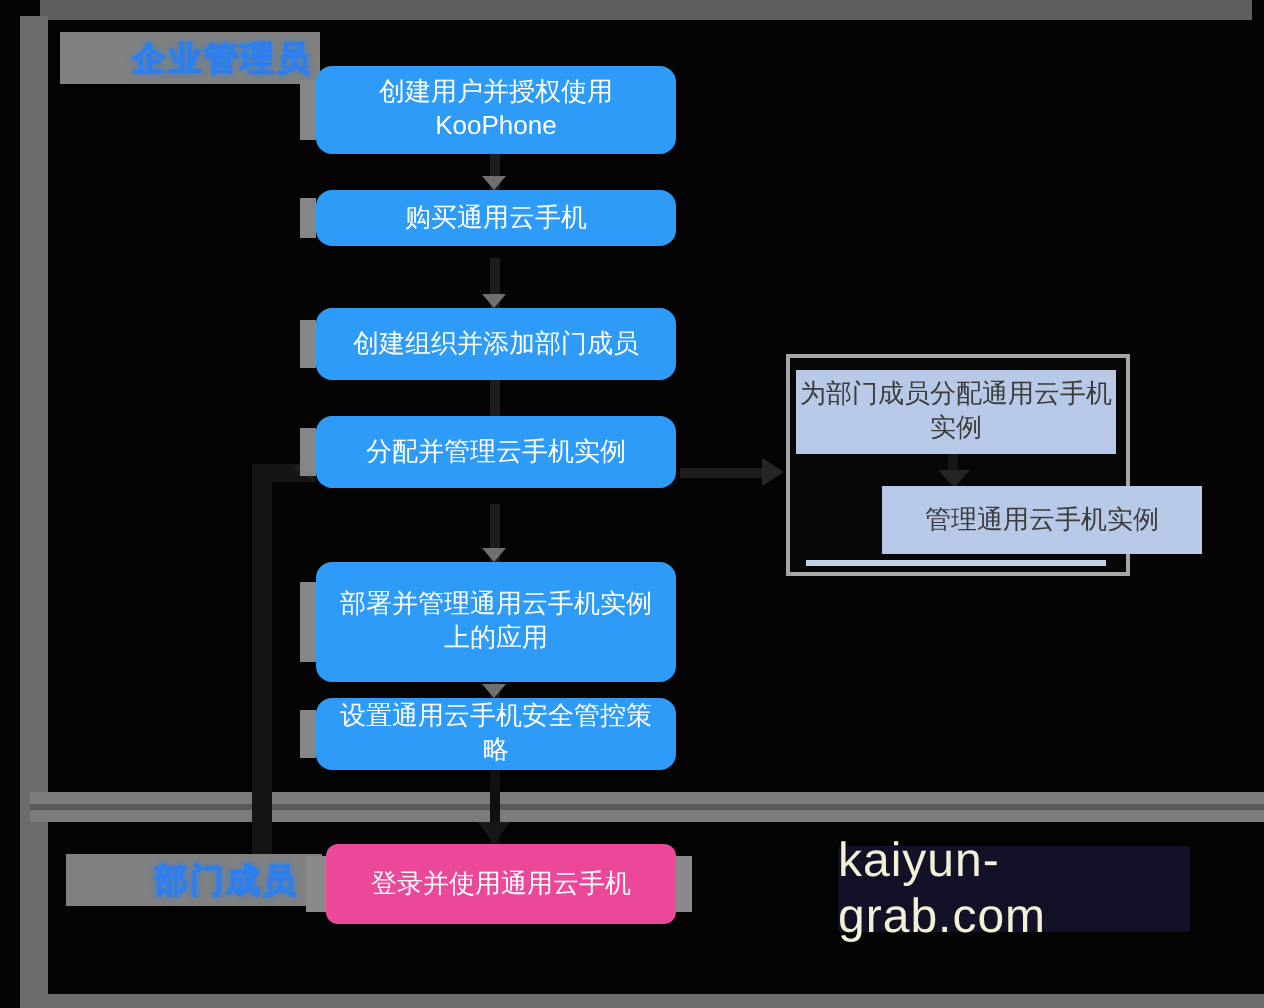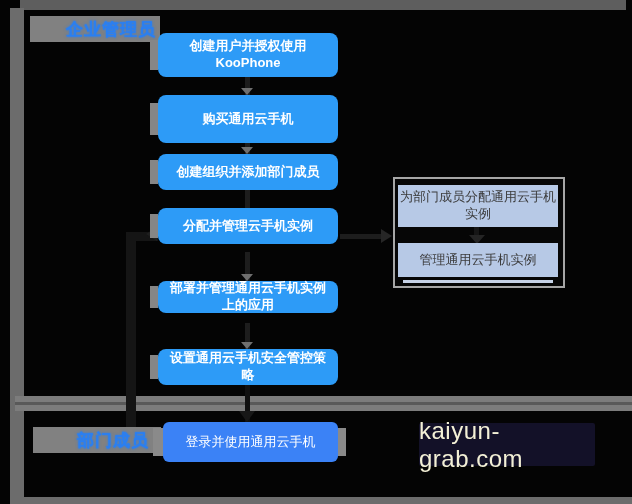--- a/index.html
+++ b/index.html
@@ -26,33 +26,33 @@
   }
   .lane-admin{left:30px;top:16px;width:98px;height:26px;}
   .lane-member{left:33px;top:427px;width:96px;height:26px;}
 
   
   .step{
     position:absolute;z-index:3;left:158px;width:180px;
     background:#2d9bf7;border-radius:8px;color:#fff;
     font-size:13px;line-height:1.3;text-align:center;
     display:flex;align-items:center;justify-content:center;
-    padding:12px 6px;box-sizing:border-box;font-weight:bold;
+    padding:12px 6px;box-sizing:border-box;
   }
   .step::before{content:"";position:absolute;left:-8px;top:16%;width:8px;height:68%;background:#868686;z-index:-1;}
   .s1{top:33px;height:44px;}
-  .s2{top:95px;height:48px;}
+  .s2{top:95px;height:28px;}
   .s3{top:154px;height:36px;}
   .s4{top:208px;height:36px;}
-  .s5{top:281px;height:32px;}
+  .s5{top:281px;height:60px;}
   .s6{top:349px;height:36px;}
 
   .step-green{
     position:absolute;z-index:3;left:163px;top:422px;width:175px;height:40px;
-    background:#3b82f6;border-radius:6px;color:#fff;font-size:13px;
+    background:#ec4899;border-radius:6px;color:#fff;font-size:13px;
     display:flex;align-items:center;justify-content:center;text-align:center;
     box-sizing:border-box;
   }
   .step-green::before{content:"";position:absolute;left:-10px;top:6px;width:10px;height:28px;background:#8a8a8a;}
   .step-green::after{content:"";position:absolute;right:-8px;top:6px;width:8px;height:28px;background:#8a8a8a;}
 
   
   .vconn{position:absolute;z-index:2;width:16px;left:239px;}
   .vconn .stem{position:absolute;left:6px;top:0;width:5px;height:100%;background:#1d1d1d;}
   .vconn .head{position:absolute;left:2px;bottom:0;width:0;height:0;
@@ -86,21 +86,21 @@
     position:absolute;z-index:3;left:393px;top:177px;width:172px;height:111px;
     border:2px solid #a6a6a6;background:#060606;box-sizing:border-box;
   }
   .gbox{
     position:absolute;left:3px;width:160px;background:#b7c9e6;color:#3b3b3b;
     font-size:13px;line-height:1.3;text-align:center;
     display:flex;align-items:center;justify-content:center;
     padding:15px 2px;box-sizing:border-box;
   }
   .g1{top:6px;height:42px;}
-  .g2{top:64px;height:34px;}
+  .g2{top:64px;height:34px;margin-left:43px;}
   .gline{position:absolute;left:8px;top:101px;width:150px;height:3px;background:#c6d2e6;}
   .gstem{position:absolute;left:79px;top:48px;width:5px;height:10px;background:#161616;}
   .ghead{position:absolute;left:74px;top:56px;width:0;height:0;
     border-left:8px solid transparent;border-right:8px solid transparent;border-top:9px solid #242424;}
 
   
   .watermark{
     position:absolute;z-index:4;left:419px;top:423px;width:176px;height:43px;
     background:#131128;border-radius:2px;
     display:flex;align-items:center;justify-content:center;

